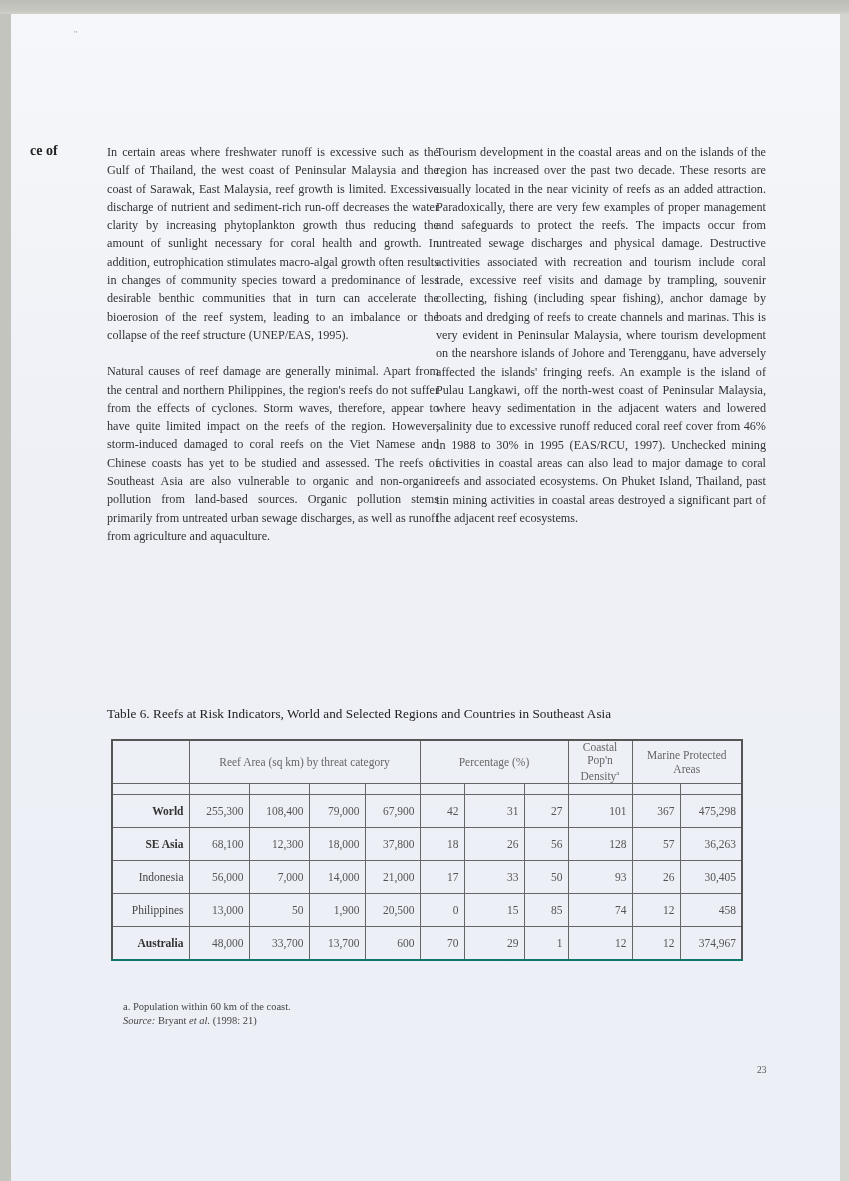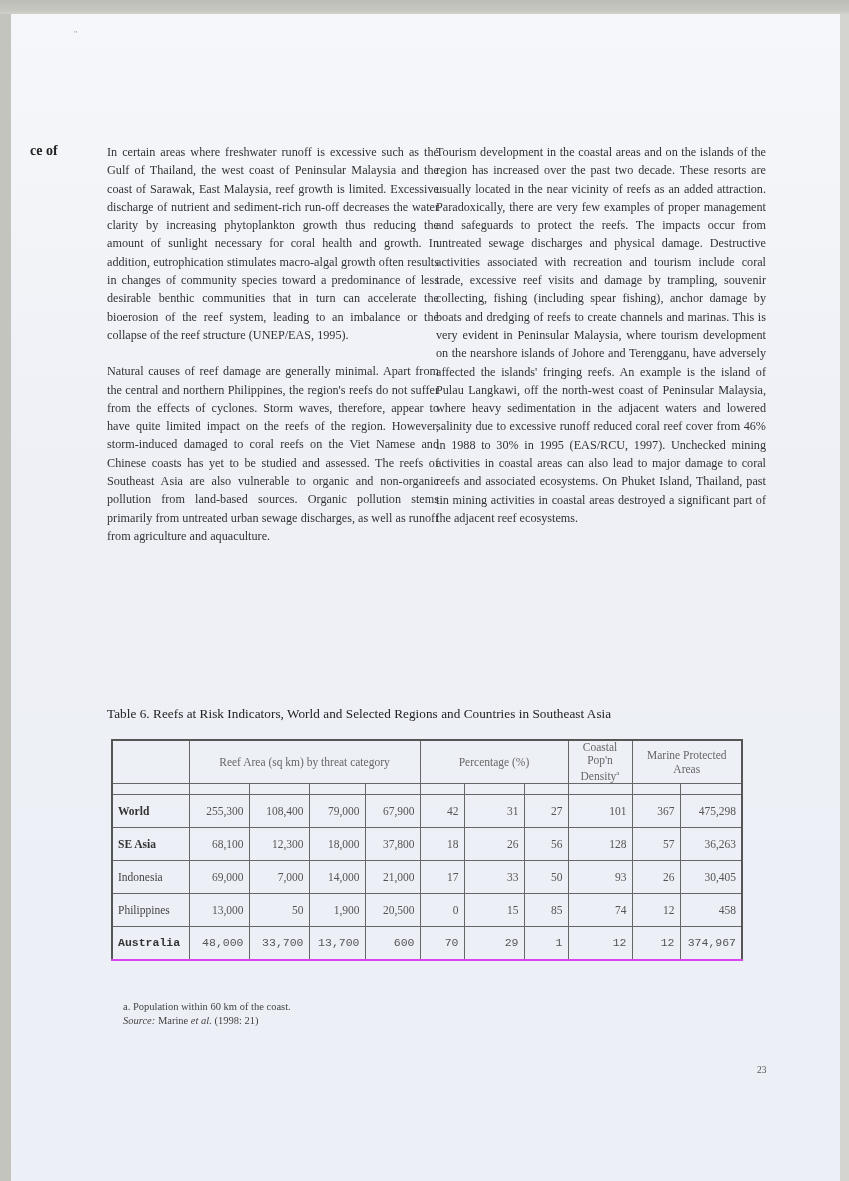--- a/index.html
+++ b/index.html
@@ -54,27 +54,27 @@
       font-size: 11.5px; color: #555;
       border: 2px solid #555;
     }
     table.data td, table.data th {
       border: 1px solid #666;
       font-weight: normal;
       padding: 0 5px;
     }
     table.data th { color: #666; text-align: center; }
     table.data td.num { text-align: right; }
-    table.data td.region { text-align: left; color: #444; }
+    table.data td.region { text-align: right; color: #444; }
     table.data td.region.bold { font-weight: bold; color: #333; }
     tr.h1 th { height: 33px; }
     tr.h2 th { height: 24px; vertical-align: top; }
     tr.spacer td { height: 10px; }
     tr.row td { height: 32px; vertical-align: middle; }
-    tr.last td { border-bottom: 2px solid #d946ef; font-family: Liberation Mono, monospace; }
+    tr.last td { border-bottom: 2px solid #0f766e; }
     .footnotes {
       position: absolute; left: 107px; top: 1000px;
       font-size: 10.5px; line-height: 14px; color: #444; margin-left: 16px;
     }
     .footnotes i { font-style: italic; text-align: right; }
     .page-number {
       position: absolute; left: 757px; top: 1065px;
       font-size: 9.5px; color: #555;
     }
     sup { font-size: 7px; }
@@ -165,21 +165,21 @@
         <td class="num">37,800</td>
         <td class="num">18</td>
         <td class="num">26</td>
         <td class="num">56</td>
         <td class="num">128</td>
         <td class="num">57</td>
         <td class="num">36,263</td>
       </tr>
       <tr class="row">
         <td class="region">Indonesia</td>
-        <td class="num">69,000</td>
+        <td class="num">56,000</td>
         <td class="num">7,000</td>
         <td class="num">14,000</td>
         <td class="num">21,000</td>
         <td class="num">17</td>
         <td class="num">33</td>
         <td class="num">50</td>
         <td class="num">93</td>
         <td class="num">26</td>
         <td class="num">30,405</td>
       </tr>
@@ -209,19 +209,19 @@
         <td class="num">12</td>
         <td class="num">374,967</td>
       </tr>
     </tbody>
 </table>
 
 <div class="footnotes">
   <div>a. Population within 60 km of the coast.</div>
   <div>
     <i>Source:</i>
-    <span>Marine</span>
+    <span>Bryant</span>
     <i>et al.</i>
     <span>(1998: 21)</span>
   </div>
 </div>
 
 <div class="page-number">23</div>
 
 </body></html>

